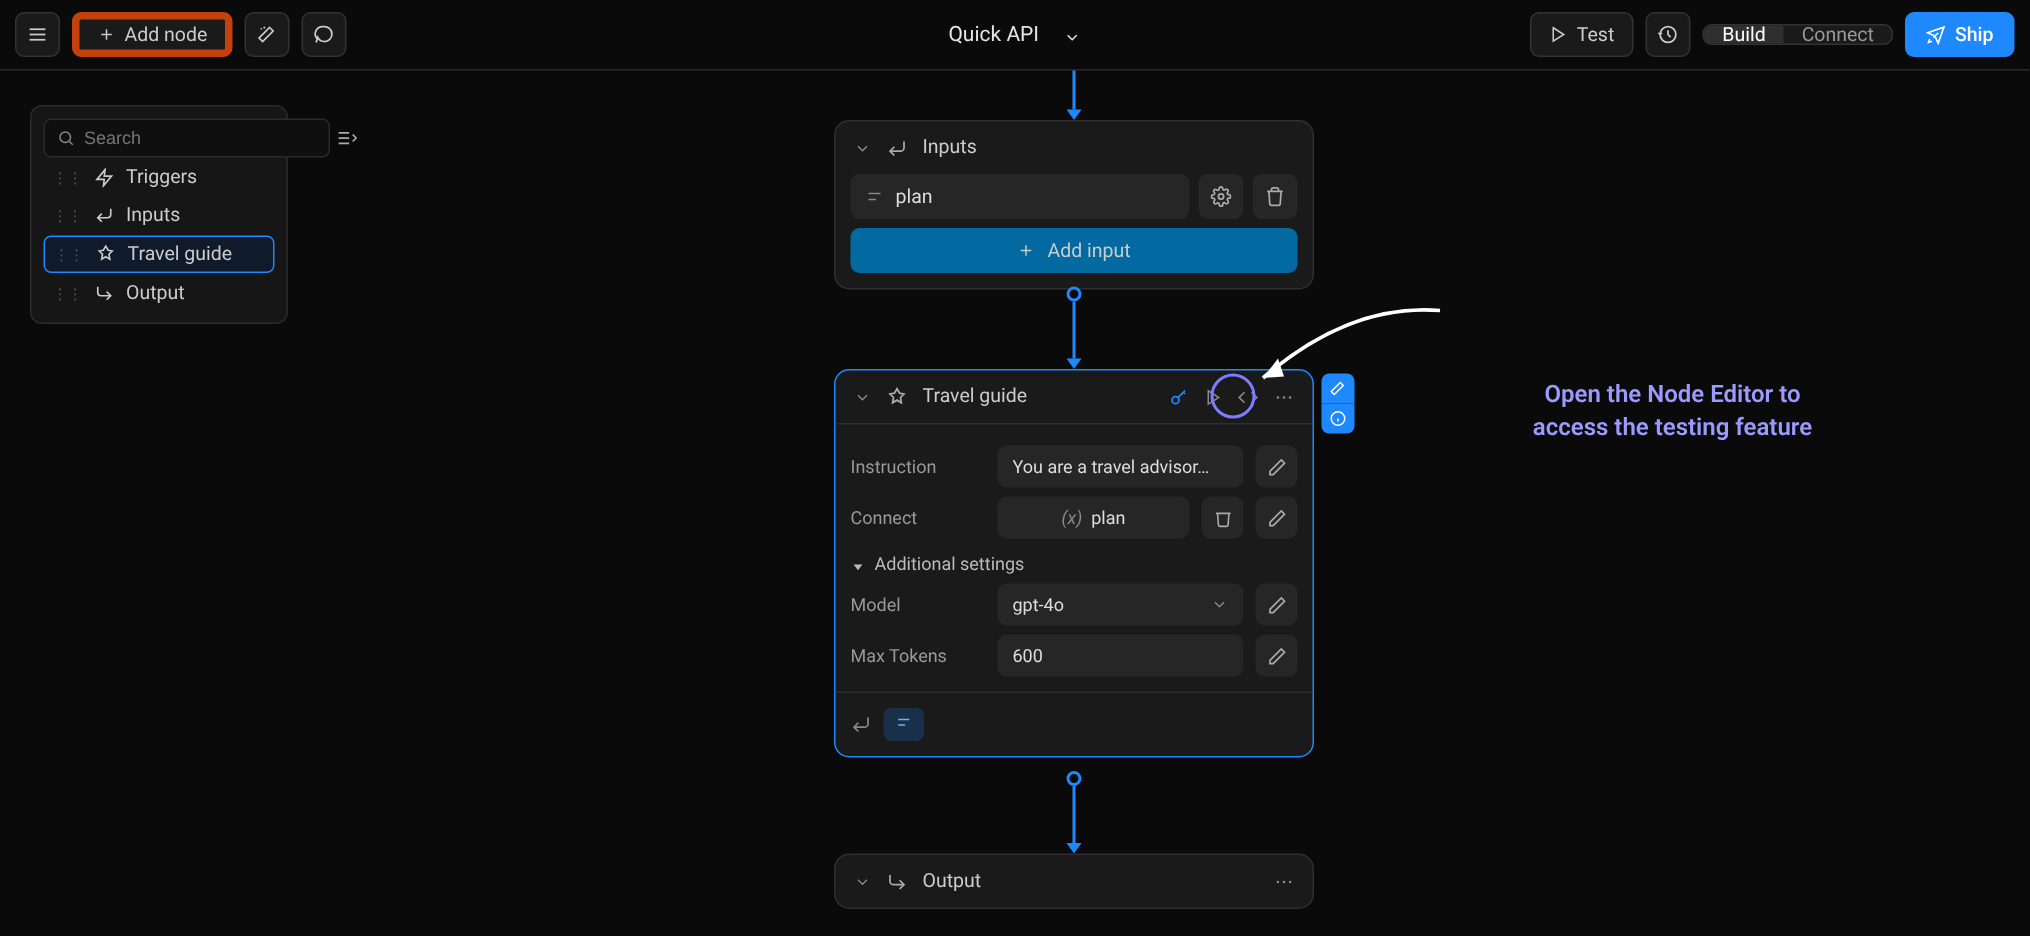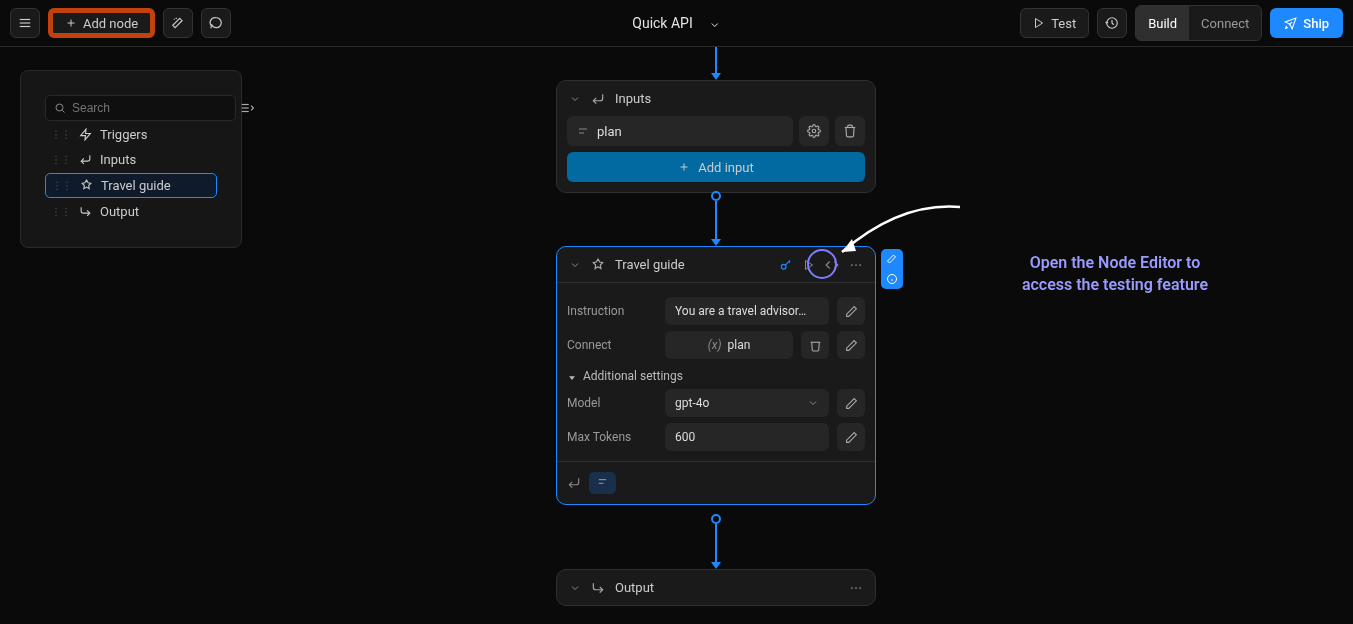--- a/index.html
+++ b/index.html
@@ -63,21 +63,21 @@
   padding: 0 12px;
   color: #ccc;
   cursor: pointer;
   font-size: 13px;
 }
 .seg-group {
   display: flex;
   background: #1a1a1a;
   border: 1px solid #333;
   border-radius: 6px;
-  height: 36px;
+  height: 14px;
   overflow: hidden;
 }
 .seg-btn {
   padding: 0 12px;
   display: flex; align-items: center;
   font-size: 13px;
   color: #999;
   cursor: pointer;
 }
 .seg-btn.active { background: #2f2f2f; color: #fff; }
@@ -91,25 +91,25 @@
   font-size: 13px;
   font-weight: 500;
   cursor: pointer;
 }
 
 
 .tree-panel {
   position: absolute;
   left: 20px;
   top: 70px;
-  width: 222px;
+  width: 172px;
   background: #161616;
   border: 1px solid #2a2a2a;
   border-radius: 8px;
-  padding: 24px;
+  padding: 8px;
 }
 .tree-search-row { display: flex; gap: 4px; }
 .tree-search {
   flex: 1;
   height: 26px;
   background: #0f0f0f;
   border: 1px solid #2a2a2a;
   border-radius: 5px;
   display: flex; align-items: center;
   padding: 0 8px; gap: 6px;

